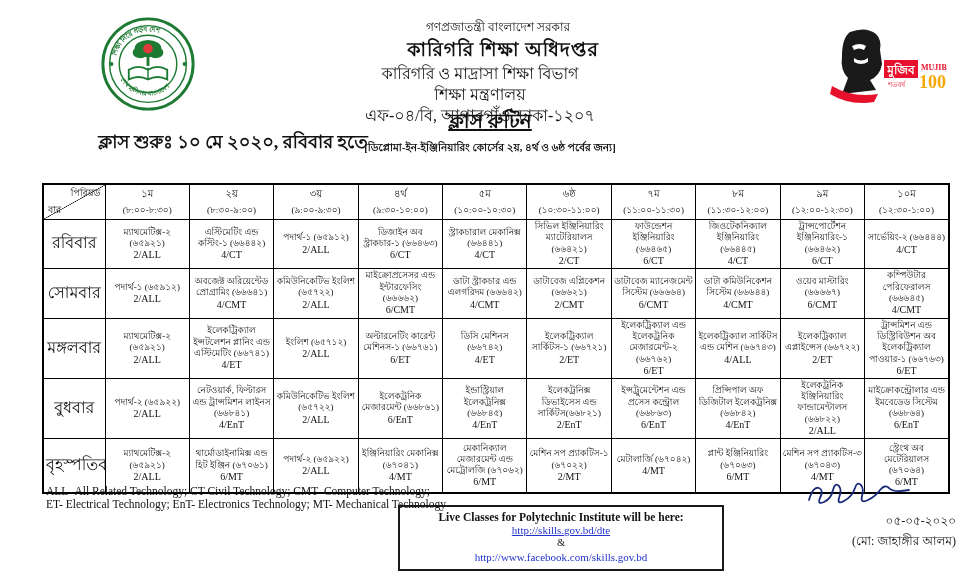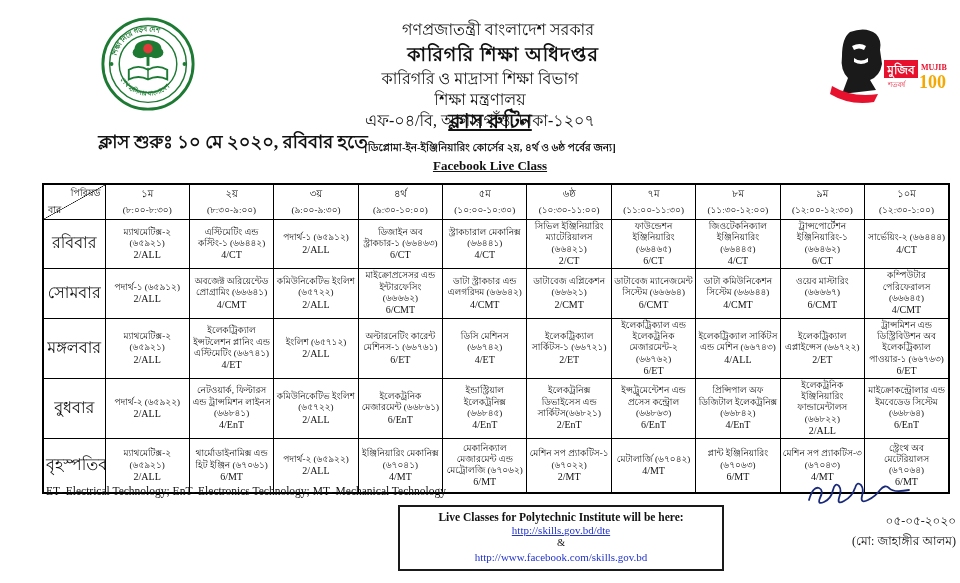--- a/index.html
+++ b/index.html
@@ -4,21 +4,21 @@
 <style>
   * { margin:0; padding:0; box-sizing:border-box; }
   html,body { background:#888; }
   .page {
     position:relative; width:960px; height:583px; background:#fff;
     font-family:"Liberation Serif","DejaVu Serif",serif; color:#111;
     margin:0 auto; overflow:hidden;
   }
   
   .gov-block { position:absolute; top:20px; left:0; width:100%; text-align:center; line-height:1.3; }
-  .gov-line   { font-size:16px;margin-left:36px; }
+  .gov-line   { font-size:12px;margin-left:36px; }
   .directorate{ font-size:19px; font-weight:bold; letter-spacing:1px; margin:2px 0;padding-left:46px; }
   .division, .ministry, .address { font-size:16px; }
   .logo-left  { position:absolute; top:16px; left:100px; width:96px; height:96px; }
   .logo-right { position:absolute; top:24px; left:822px; width:128px; height:86px; }
   
   .start-note { position:absolute; top:128px; left:88px; width:290px; text-align:center;
                 font-size:18px; font-weight:bold; }
   .routine-title { position:absolute; top:106px; left:330px; width:320px; text-align:center;
                    font-size:20px; font-weight:bold; text-decoration:underline; }
   .subtitle  { position:absolute; top:140px; left:300px; width:380px; text-align:center;
@@ -104,21 +104,20 @@
     <rect x="62" y="36" width="34" height="18" fill="#e8112d"></rect>
     <text x="79" y="50" font-size="12" fill="#fff" text-anchor="middle" font-weight="bold">মুজিব</text>
     <text x="99" y="46" font-size="8" fill="#e8112d" font-weight="bold">MUJIB</text>
     <text x="97" y="64" font-size="18" fill="#f5a800" font-weight="bold">100</text>
     <text x="66" y="63" font-size="7" fill="#e8112d">শতবর্ষ</text>
   </svg>
 
   <div class="start-note">ক্লাস শুরুঃ ১০ মে ২০২০, রবিবার হতে</div>
   <div class="routine-title">ক্লাস রুটিন</div>
   <div class="subtitle">[ডিপ্লোমা-ইন-ইঞ্জিনিয়ারিং কোর্সের ২য়, ৪র্থ ও ৬ষ্ঠ পর্বের জন্য]</div>
-  <div class="live-class">Facebook Live Class</div>
 
   <table class="routine">
     <colgroup>
         <col class="daycol">
       </colgroup>
     <thead>
       <tr>
         <th class="corner">
           <span class="c-top">পিরিয়ড</span>
           <span class="c-bottom">বার</span>
@@ -378,20 +377,21 @@
           </td>
           <td>
             <div class="subj">স্ট্রেংথ অব মেটেরিয়ালস (৬৭০৬৪)</div>
             <div class="grp">6/MT</div>
           </td>
         </tr>
       </tbody>
   </table>
 
   <div class="legend">
+    <div>ALL- All Related Technology; CT-Civil Technology; CMT- Computer Technology;</div>
     <div>ET- Electrical Technology; EnT- Electronics Technology; MT- Mechanical Technology</div>
   </div>
 
   <div class="live-box">
     <div class="heading">Live Classes for Polytechnic Institute will be here:</div>
     <a href="#" class="link1" style="color: rgb(34, 51, 204); text-decoration: underline;">http://skills.gov.bd/dte</a>
     <div class="amp">&amp;</div>
     <a href="#" class="link2" style="color: rgb(34, 51, 204);">http://www.facebook.com/skills.gov.bd</a>
   </div>
 

